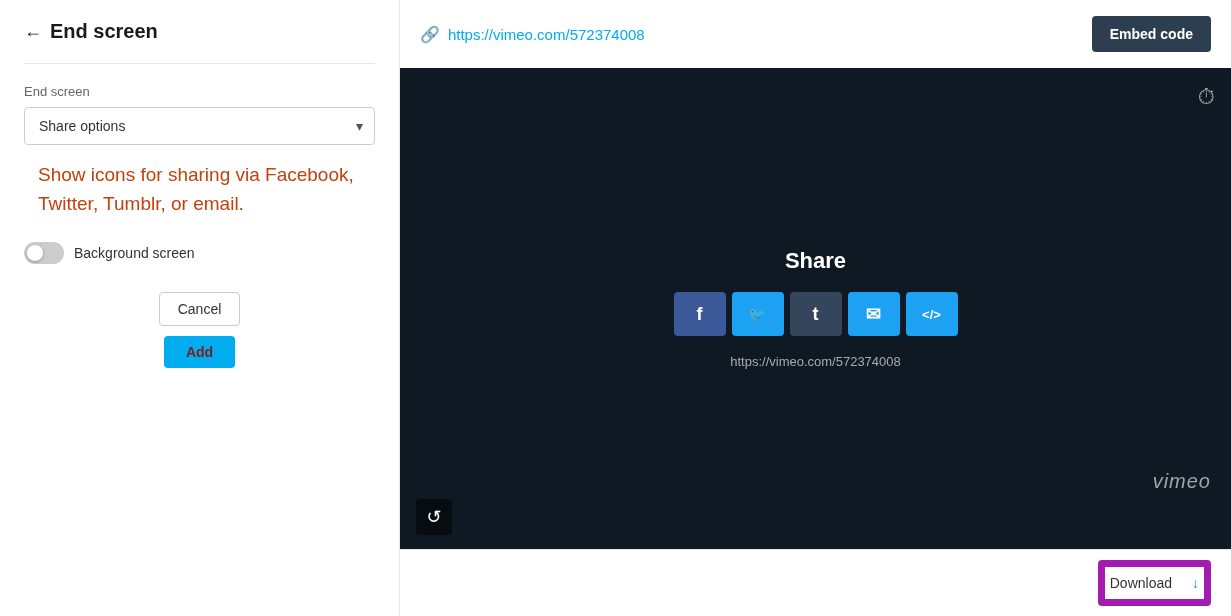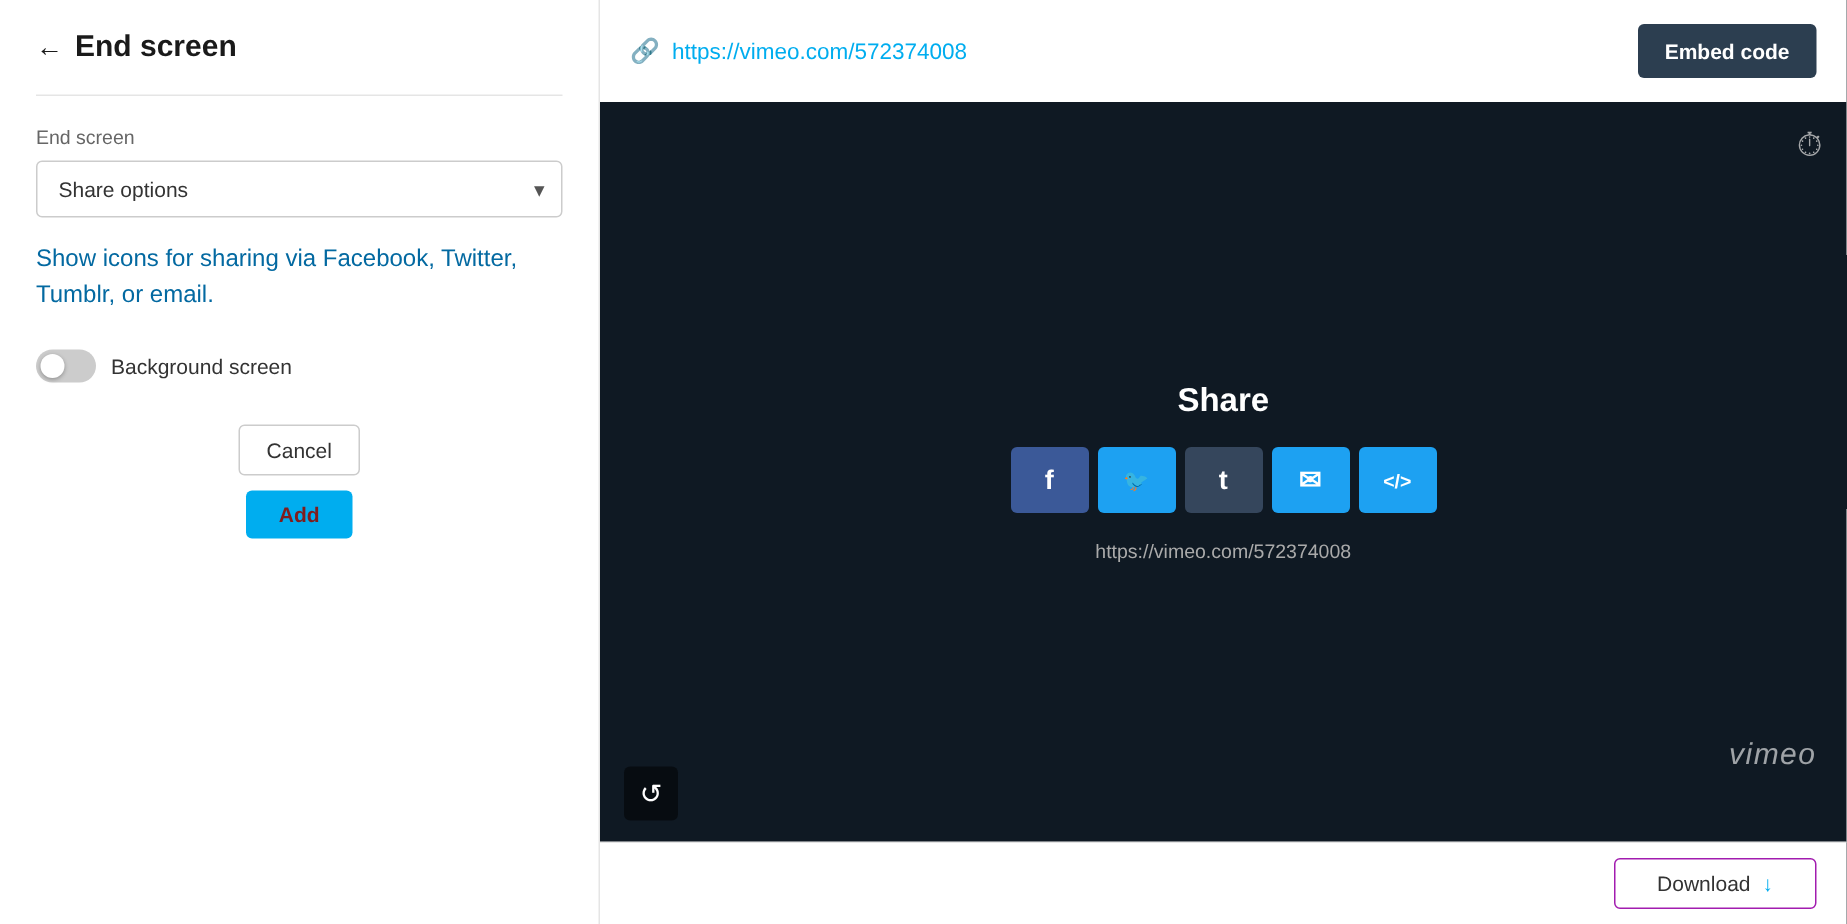--- a/index.html
+++ b/index.html
@@ -83,24 +83,25 @@
       position: absolute;
       right: 12px;
       top: 50%;
       transform: translateY(-50%);
       pointer-events: none;
       color: #555;
       font-size: 14px;
     }
 
     .description-text {
-      font-size: 16px;
-      color: #0369a1;
+      font-size: 19px;
+      color: #c2410c;
       line-height: 1.5;
       margin-bottom: 24px;
+      margin-left: 14px;
     }
 
     .background-image-row {
       display: flex;
       align-items: center;
       gap: 10px;
       margin-bottom: 28px;
     }
 
     
@@ -276,21 +277,21 @@
     .share-btn.email { background: #1da1f2; }
     .share-btn.embed { background: #1da1f2; }
 
     .share-url {
       color: #aaa;
       font-size: 13px;
     }
 
     .vimeo-watermark {
       position: absolute;
-      bottom: 46px;
+      bottom: 56px;
       right: 20px;
       color: #fff;
       font-size: 20px;
       font-style: italic;
       font-weight: 300;
       opacity: 0.6;
       letter-spacing: 1px;
     }
 
     .replay-btn {
@@ -316,24 +317,24 @@
       align-items: center;
       justify-content: flex-end;
       padding: 10px 20px;
       border-top: 1px solid #e5e5e5;
       min-height: 52px;
     }
 
     .download-btn {
       display: flex;
       align-items: center;
-      gap: 8px;
-      background: #fff;
-      border: 1px solid #a21caf;
-      padding: 8px 28px;
+      gap: 20px;
+      background: #fff;
+      border: 7px solid #a21caf;
+      padding: 8px 5px;
       border-radius: 4px;
       font-size: 14px;
       color: #333;
       cursor: pointer;
     }
 
     .download-icon {
       font-size: 14px;
       color: #00adef;
     }

